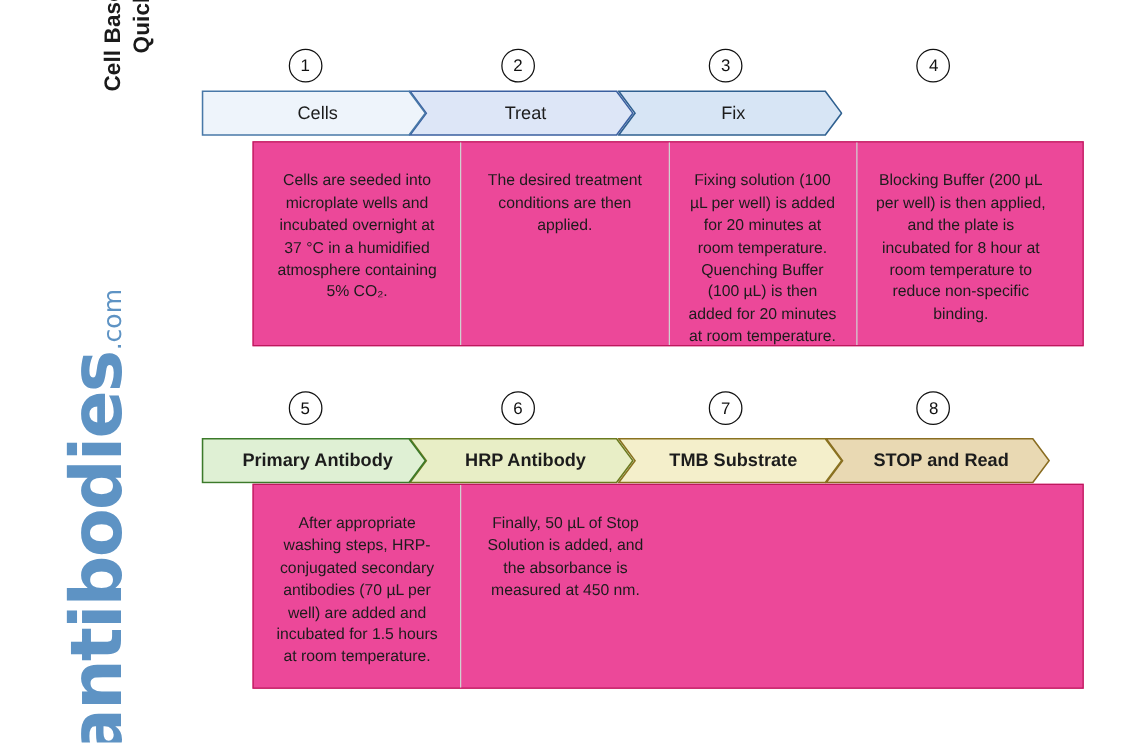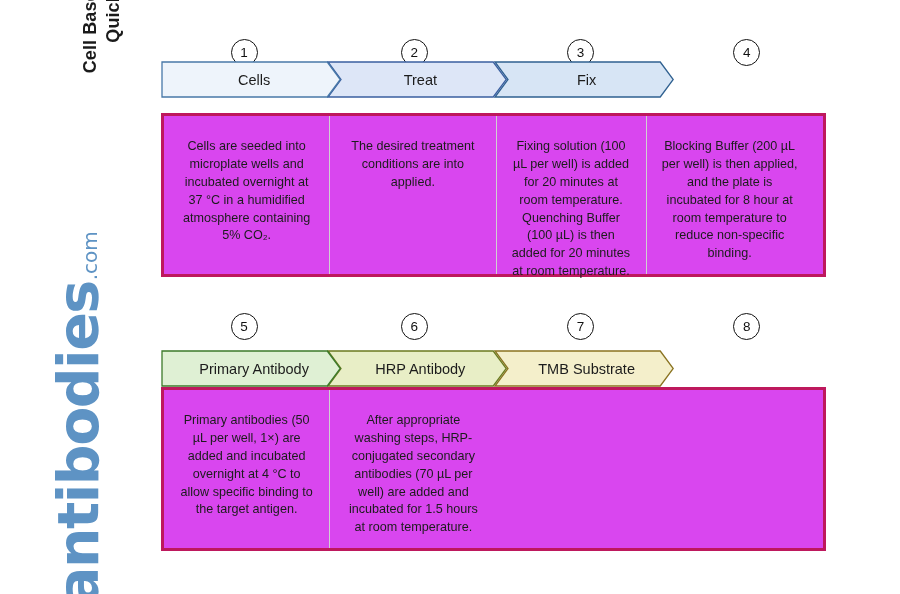--- a/index.html
+++ b/index.html
@@ -107,23 +107,24 @@
   .chev .shape {
     position: absolute;
     inset: 0;
     z-index: 1;
   }
   .chev .shape svg { display: block; width: 100%; height: 100%; }
 
   
   .body-grid {
     position: absolute;
-    border: 3px solid #be185d;
-    background: #d946ef;
-    display: flex;
+    border: 1px solid #be185d;
+    background: #ec4899;
+    display: flex;
+    margin-left: 41px;
   }
   .body-cell {
     flex: 0 0 auto;
     height: 100%;
     border-right: 1px solid #d0d0d0;
     display: flex;
     align-items: flex-start;
     justify-content: center;
     padding: 22px 13px 10px 13px;
     text-align: center;
@@ -147,21 +148,21 @@
   <div class="logo-vertical">
     <div class="logo-word">antibodies</div>
     <div class="logo-tld">.com</div>
   </div>
 
   <div id="rows-host">
       <div class="num-circle" style="left: 230.625px; top: 39px;">1</div>
       <div class="num-circle" style="left: 400.875px; top: 39px;">2</div>
       <div class="num-circle" style="left: 567.125px; top: 39px;">3</div>
       <div class="num-circle" style="left: 733.375px; top: 39px;">4</div>
-      <div class="chev-row" style="left: 161px; top: 61px; width: 679px; height: 37px;">
+      <div class="chev-row" style="left: 161px; top: 72px; width: 679px; height: 37px;">
         <div class="chev" style="left: 0px; width: 180.25px; z-index: 10;">
           <div class="shape">
             <svg viewBox="0 0 180.25 37" preserveAspectRatio="none">
       <path d="M1,1 L166.25,1 L179.25,18.5 L166.25,36 L1,36 Z" fill="#eef4fb" stroke="#4878a8" stroke-width="1.3" vector-effect="non-scaling-stroke" stroke-linejoin="miter"></path>
             </svg>
           </div>
           <span>Cells</span>
         </div>
         <div class="chev" style="left: 166.25px; width: 180.25px; z-index: 9; justify-content: center;">
           <div class="shape">
@@ -178,34 +179,34 @@
             </svg>
           </div>
           <span>Fix</span>
         </div>
       </div>
       <div class="body-grid" style="left: 161px; top: 113px; width: 665px; height: 164px;">
         <div class="body-cell" style="width: 166.25px;">
           <p>Cells are seeded into microplate wells and incubated overnight at 37 °C in a humidified atmosphere containing 5% CO₂.</p>
         </div>
         <div class="body-cell" style="width: 166.25px;">
-          <p>The desired treatment conditions are into applied.</p>
+          <p>The desired treatment conditions are then applied.</p>
         </div>
         <div class="body-cell" style="width: 150px;">
           <p>Fixing solution (100 µL per well) is added for 20 minutes at room temperature. Quenching Buffer (100 µL) is then added for 20 minutes at room temperature.</p>
         </div>
         <div class="body-cell" style="width: 166.25px;">
           <p>Blocking Buffer (200 µL per well) is then applied, and the plate is incubated for 8 hour at room temperature to reduce non-specific binding.</p>
         </div>
       </div>
       <div class="num-circle" style="left: 230.625px; top: 313px;">5</div>
       <div class="num-circle" style="left: 400.875px; top: 313px;">6</div>
       <div class="num-circle" style="left: 567.125px; top: 313px;">7</div>
       <div class="num-circle" style="left: 733.375px; top: 313px;">8</div>
-      <div class="chev-row" style="left: 161px; top: 350px; width: 679px; height: 37px;">
+      <div class="chev-row" style="left: 161px; top: 350px; width: 679px; height: 37px; font-weight: bold;">
         <div class="chev" style="left: 0px; width: 180.25px; z-index: 10;">
           <div class="shape">
             <svg viewBox="0 0 180.25 37" preserveAspectRatio="none">
       <path d="M1,1 L166.25,1 L179.25,18.5 L166.25,36 L1,36 Z" fill="#dff0d4" stroke="#3c7a2a" stroke-width="1.3" vector-effect="non-scaling-stroke" stroke-linejoin="miter"></path>
             </svg>
           </div>
           <span>Primary Antibody</span>
         </div>
         <div class="chev" style="left: 332.5px; width: 180.25px; z-index: 8;">
           <div class="shape">
@@ -216,24 +217,32 @@
           <span>TMB Substrate</span>
         </div>
         <div class="chev" style="left: 166.25px; width: 180.25px; z-index: 9;">
           <div class="shape">
             <svg viewBox="0 0 180.25 37" preserveAspectRatio="none">
       <path d="M1,1 L166.25,1 L179.25,18.5 L166.25,36 L1,36 L14,18.5 Z" fill="#e8eec6" stroke="#6b7a1f" stroke-width="1.3" vector-effect="non-scaling-stroke" stroke-linejoin="miter"></path>
             </svg>
           </div>
           <span>HRP Antibody</span>
         </div>
+        <div class="chev" style="left: 498.75px; width: 180.25px; z-index: 7;">
+          <div class="shape">
+            <svg viewBox="0 0 180.25 37" preserveAspectRatio="none">
+      <path d="M1,1 L166.25,1 L179.25,18.5 L166.25,36 L1,36 L14,18.5 Z" fill="#e9d9b3" stroke="#8a6d22" stroke-width="1.3" vector-effect="non-scaling-stroke" stroke-linejoin="miter"></path>
+            </svg>
+          </div>
+          <span>STOP and Read</span>
+        </div>
       </div>
       <div class="body-grid" style="left: 161px; top: 387px; width: 665px; height: 164px;">
         <div class="body-cell" style="width: 166.25px;">
-          <p>Primary antibodies (50 µL per well, 1×) are added and incubated overnight at 4 °C to allow specific binding to the target antigen.</p>
-        </div>
-        <div class="body-cell" style="width: 166.25px;">
           <p>After appropriate washing steps, HRP-conjugated secondary antibodies (70 µL per well) are added and incubated for 1.5 hours at room temperature.</p>
         </div>
+        <div class="body-cell" style="width: 166.25px;">
+          <p>Finally, 50 µL of Stop Solution is added, and the absorbance is measured at 450 nm.</p>
+        </div>
       </div>
     </div>
 
 </div>
 
 </body></html>

